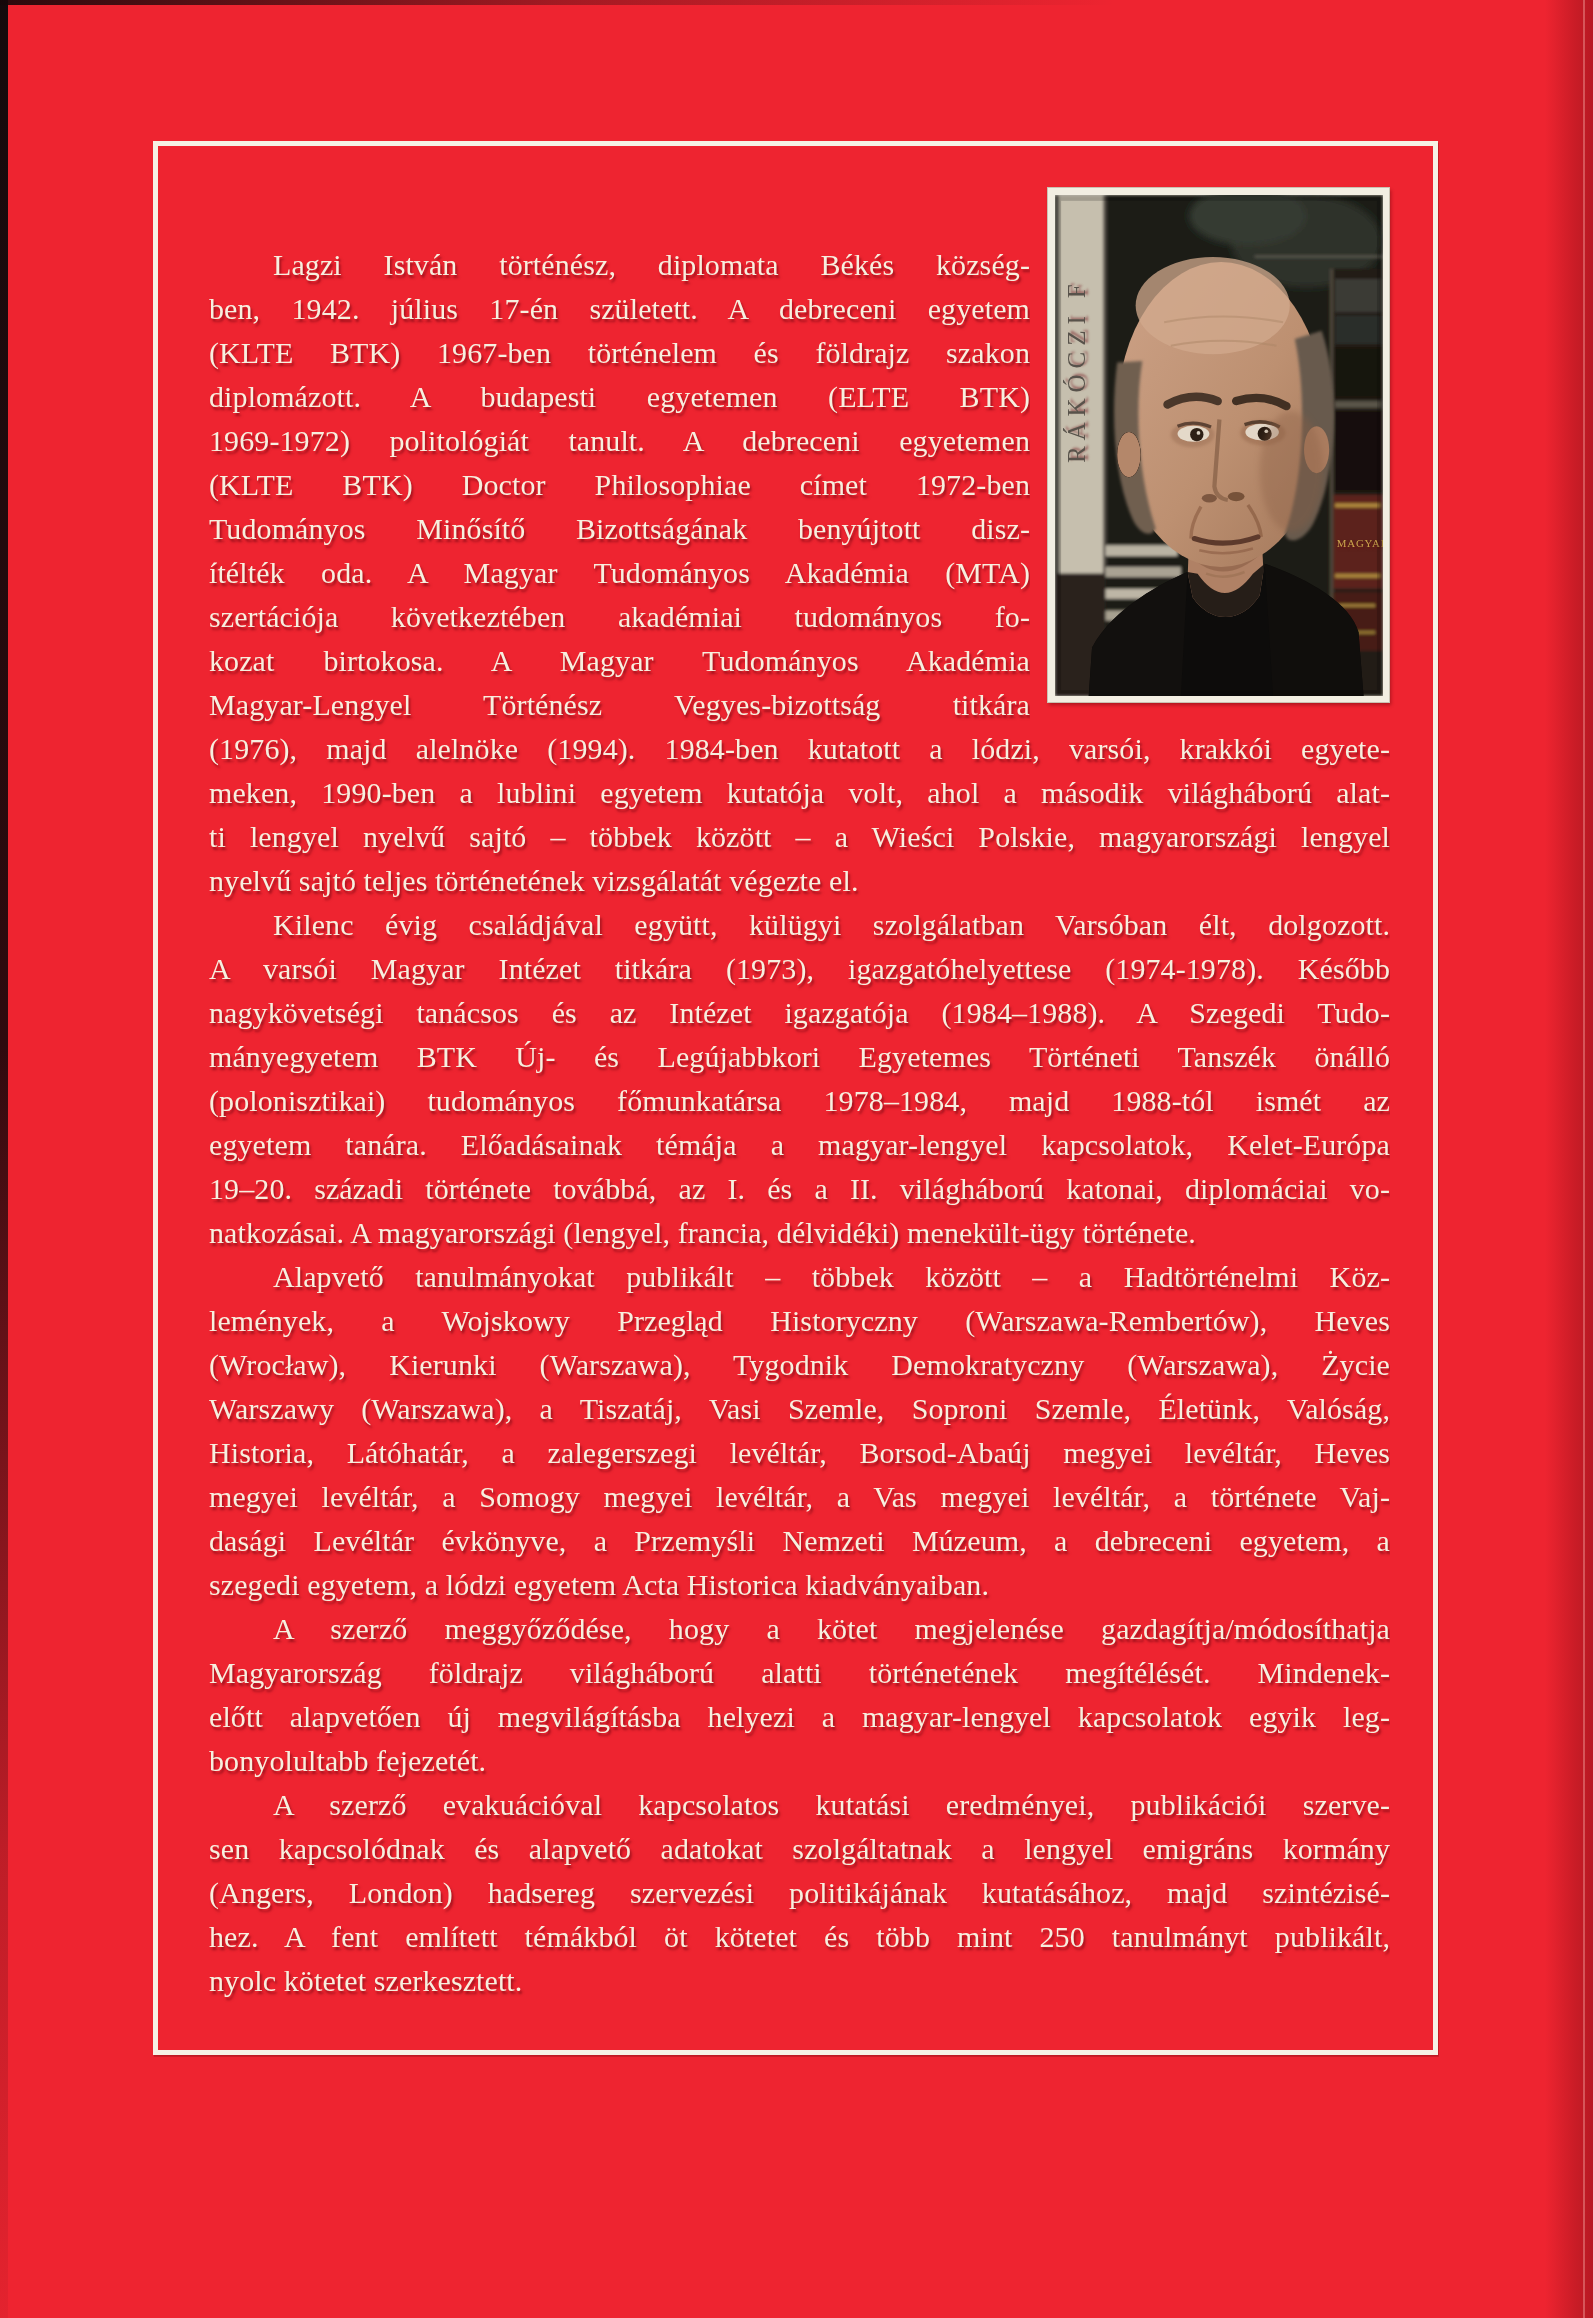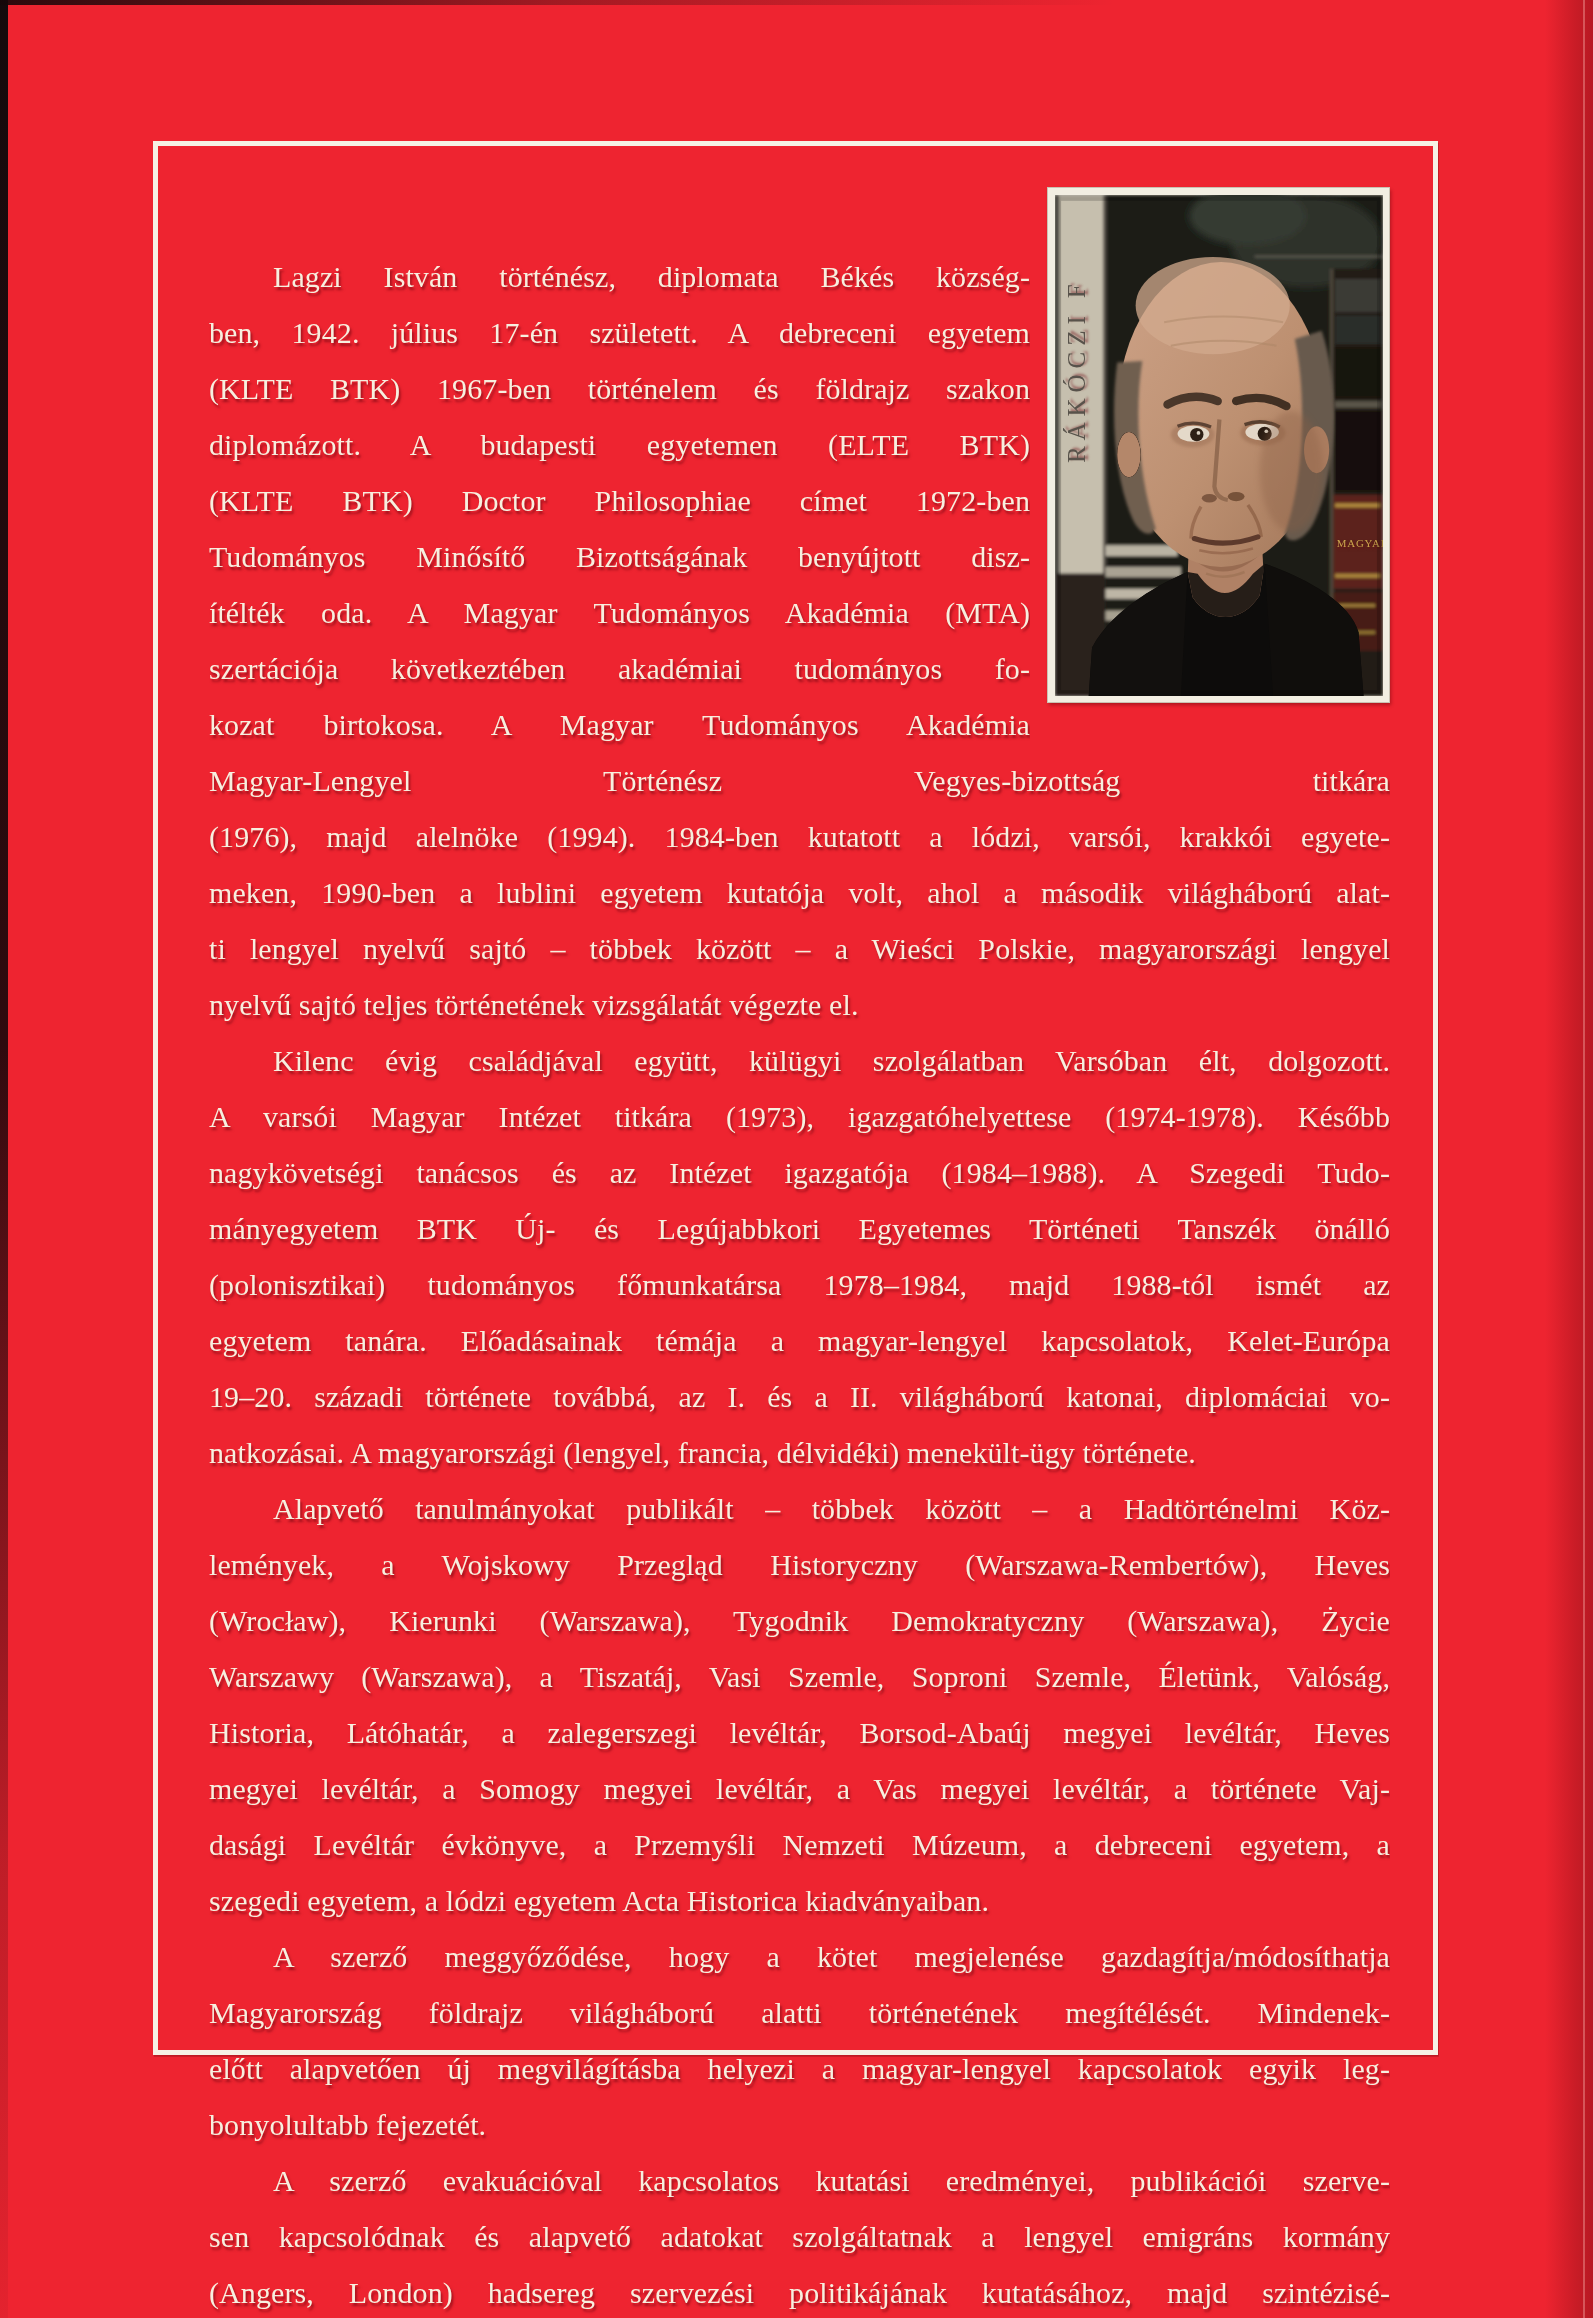--- a/index.html
+++ b/index.html
@@ -42,21 +42,20 @@
     line-height:44px;
     letter-spacing:0.1px;
     text-shadow:1.7px 2.5px 2.5px rgba(105,4,14,.6);
   }
   .para{margin:0;}
   .para .line{
     text-align:justify;
     text-align-last:justify;
     height:44px;
     overflow:hidden;
-    margin-top:12px;
   }
   .para .line:first-child{text-indent:64px;}
   .para .line:last-child{text-align-last:left;}
   
   .photo{
     float:right;
     width:343px;height:516px;
     margin:-56px 0 11.7px 17px;
     box-sizing:border-box;
     background:#f2eee2;
@@ -195,20 +194,21 @@
 
           <rect x="0" y="0" width="391" height="598" fill="none" stroke="#000" stroke-width="14" opacity="0.18"></rect>
         </svg>
       </div>
 
       <div class="para">
           <div class="line">Lagzi István történész, diplomata Békés község-</div>
           <div class="line">ben, 1942. július 17-én született. A debreceni egyetem</div>
           <div class="line">(KLTE BTK) 1967-ben történelem és földrajz szakon</div>
           <div class="line">diplomázott. A budapesti egyetemen (ELTE BTK)</div>
+          <div class="line">1969-1972) politológiát tanult. A debreceni egyetemen</div>
           <div class="line">(KLTE BTK) Doctor Philosophiae címet 1972-ben</div>
           <div class="line">Tudományos Minősítő Bizottságának benyújtott disz-</div>
           <div class="line">ítélték oda. A Magyar Tudományos Akadémia (MTA)</div>
           <div class="line">szertációja következtében akadémiai tudományos fo-</div>
           <div class="line">kozat birtokosa. A Magyar Tudományos Akadémia</div>
           <div class="line">Magyar-Lengyel Történész Vegyes-bizottság titkára</div>
           <div class="line">(1976), majd alelnöke (1994). 1984-ben kutatott a lódzi, varsói, krakkói egyete-</div>
           <div class="line">meken, 1990-ben a lublini egyetem kutatója volt, ahol a második világháború alat-</div>
           <div class="line">ti lengyel nyelvű sajtó – többek között – a Wieści Polskie, magyarországi lengyel</div>
           <div class="line">nyelvű sajtó teljes történetének vizsgálatát végezte el.</div>

